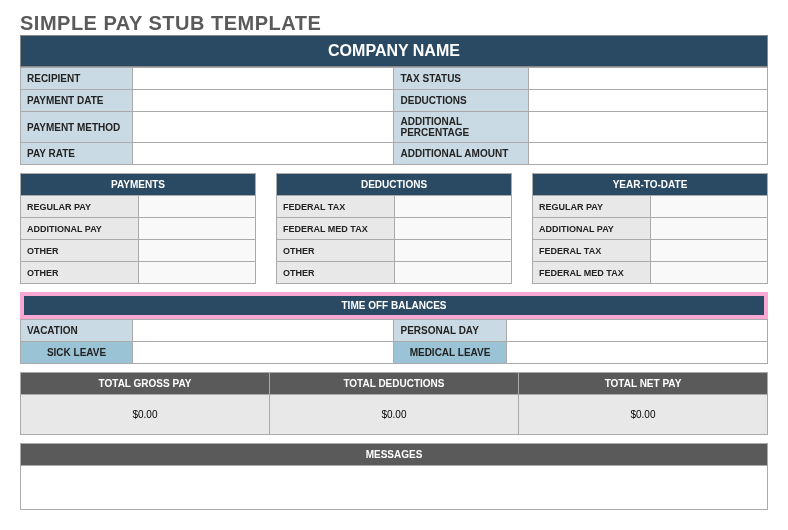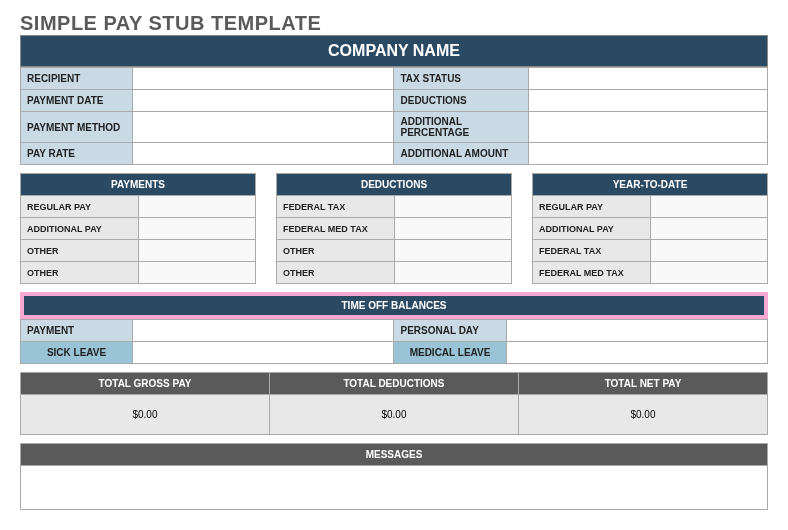--- a/index.html
+++ b/index.html
@@ -141,21 +141,21 @@
         </tr>
   </tbody>
     </table>
 </div>
 
 <div class="section">
   <div class="full-header">TIME OFF BALANCES</div>
   <table>
     <tbody>
         <tr>
-      <td class="label-cell" style="width:15%">PAYMENT</td>
+      <td class="label-cell" style="width:15%">VACATION</td>
       <td class="value-cell" style="width:35%"></td>
       <td class="label-cell" style="width:15%">PERSONAL DAY</td>
       <td class="value-cell"></td>
     </tr>
     <tr>
       <td class="label-cell-blue">SICK LEAVE</td>
       <td class="value-cell"></td>
       <td class="label-cell-blue">MEDICAL LEAVE</td>
       <td class="value-cell"></td>
     </tr>

